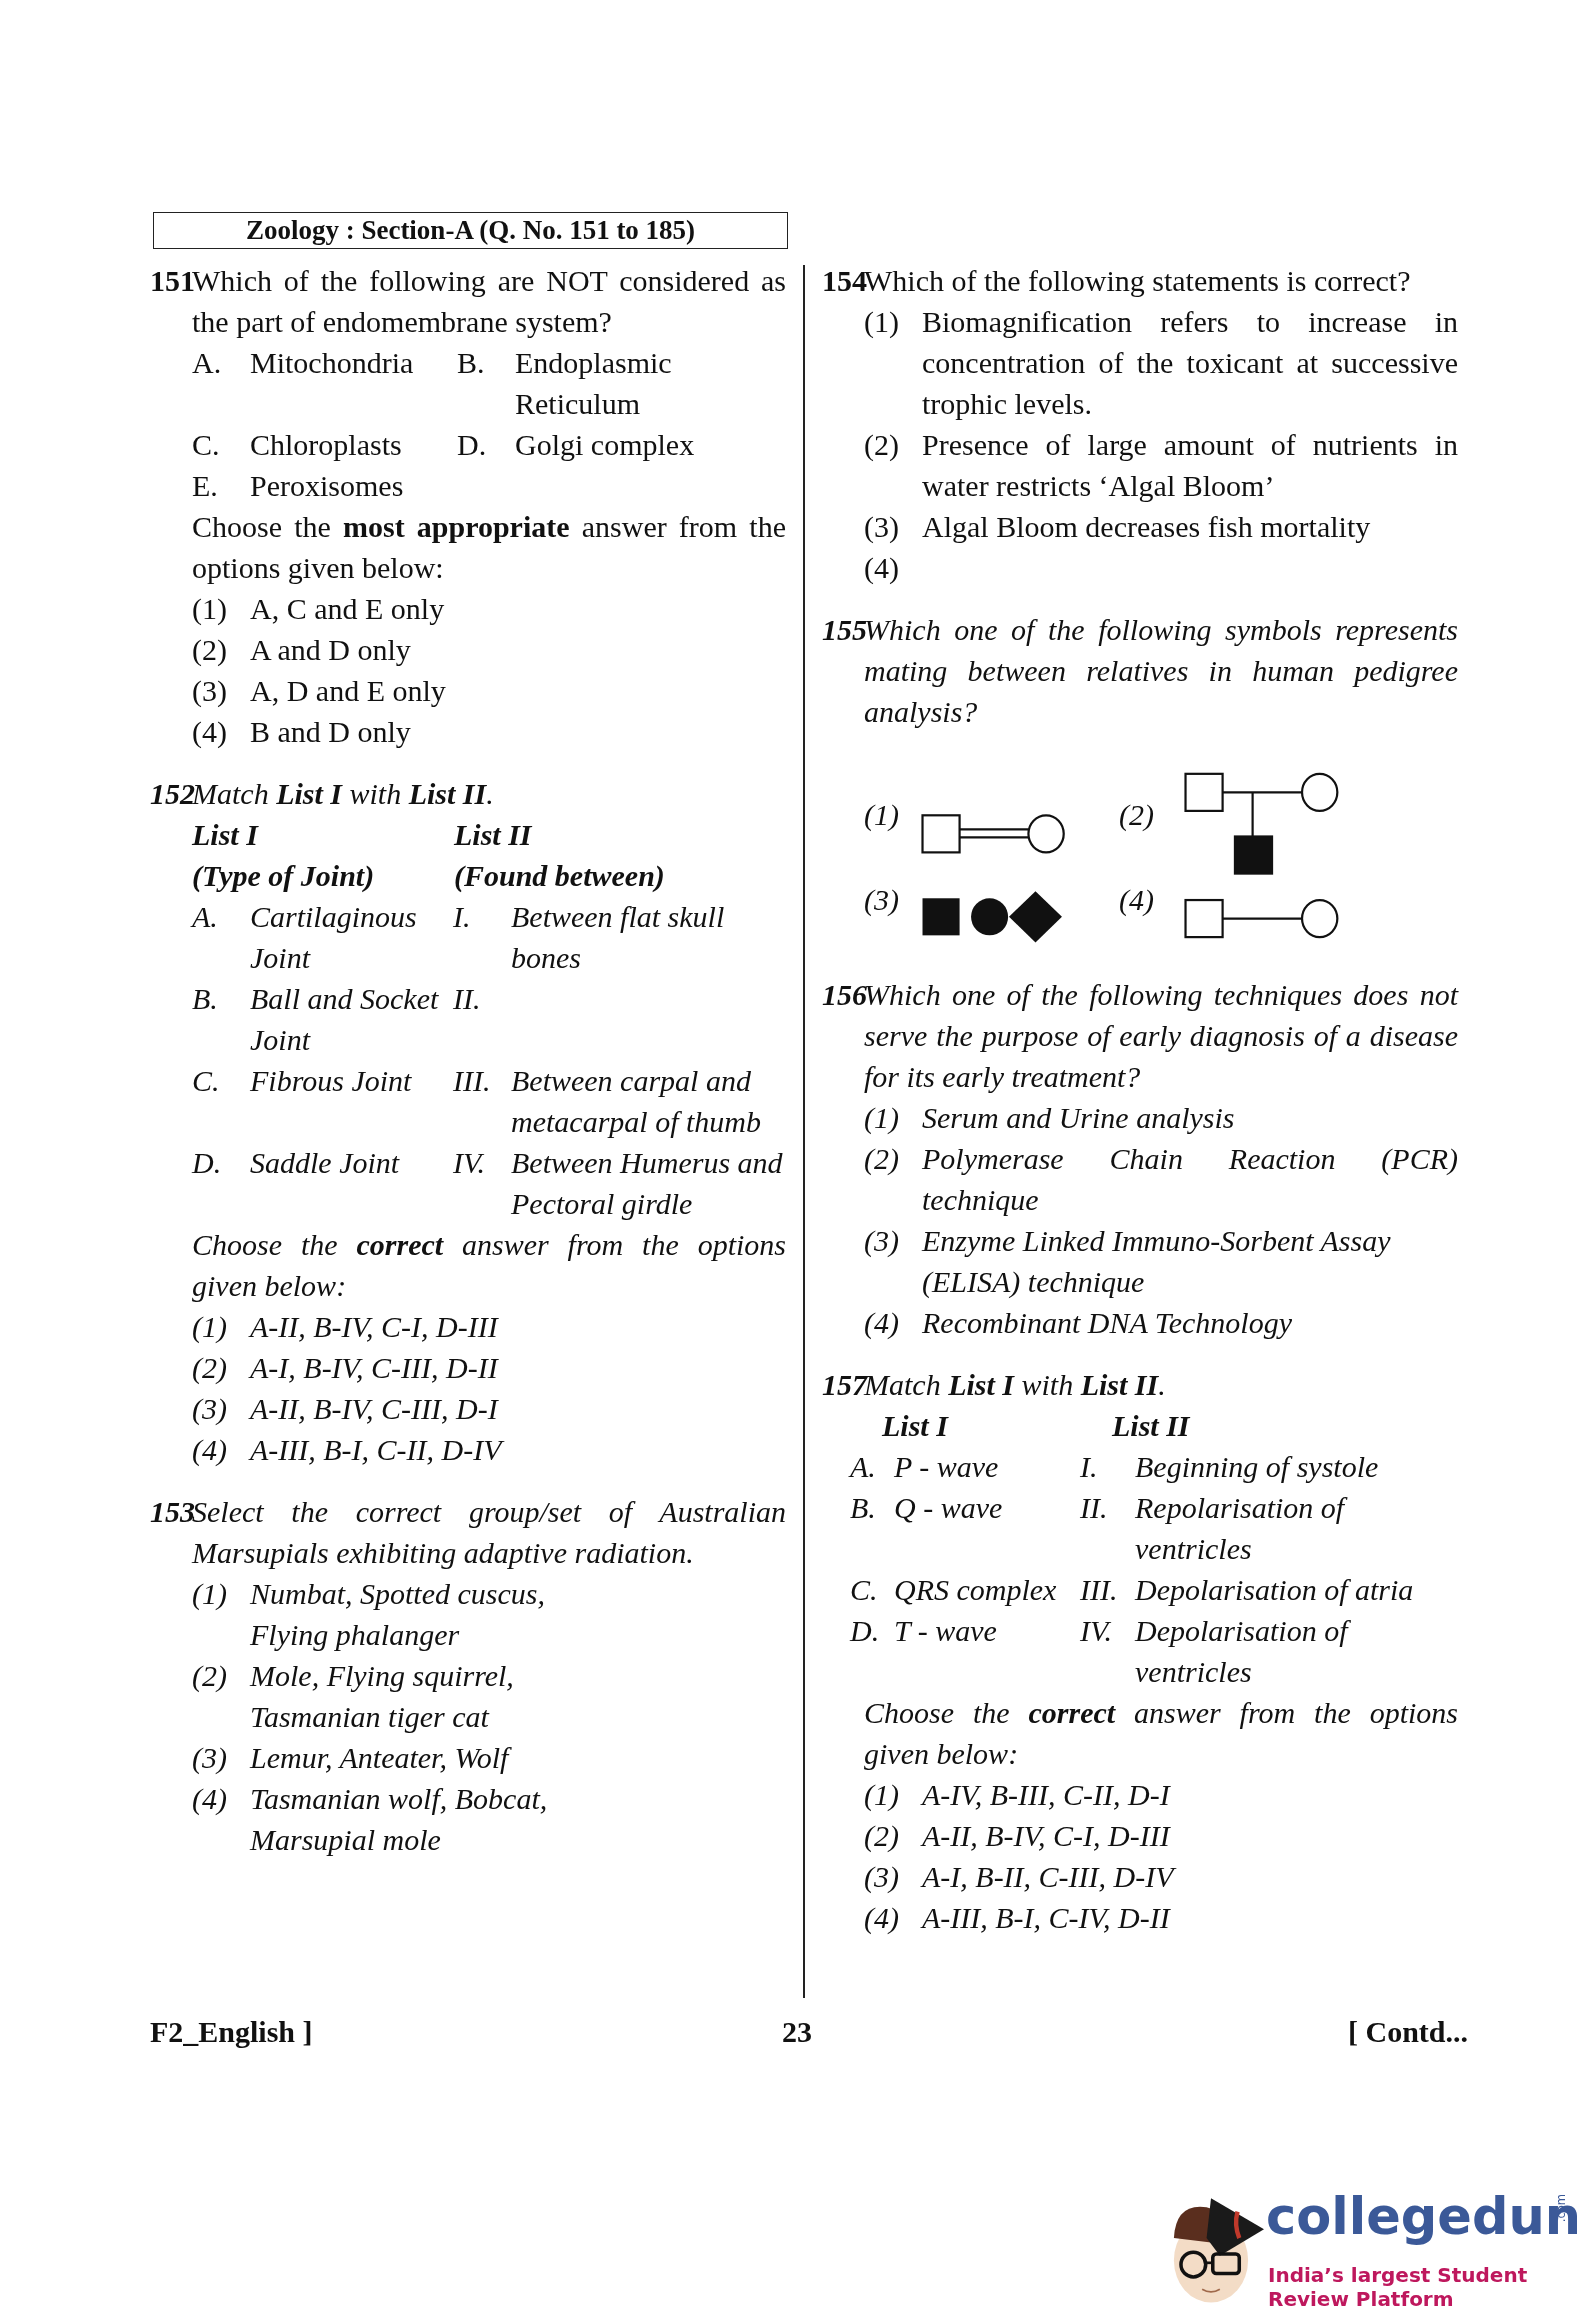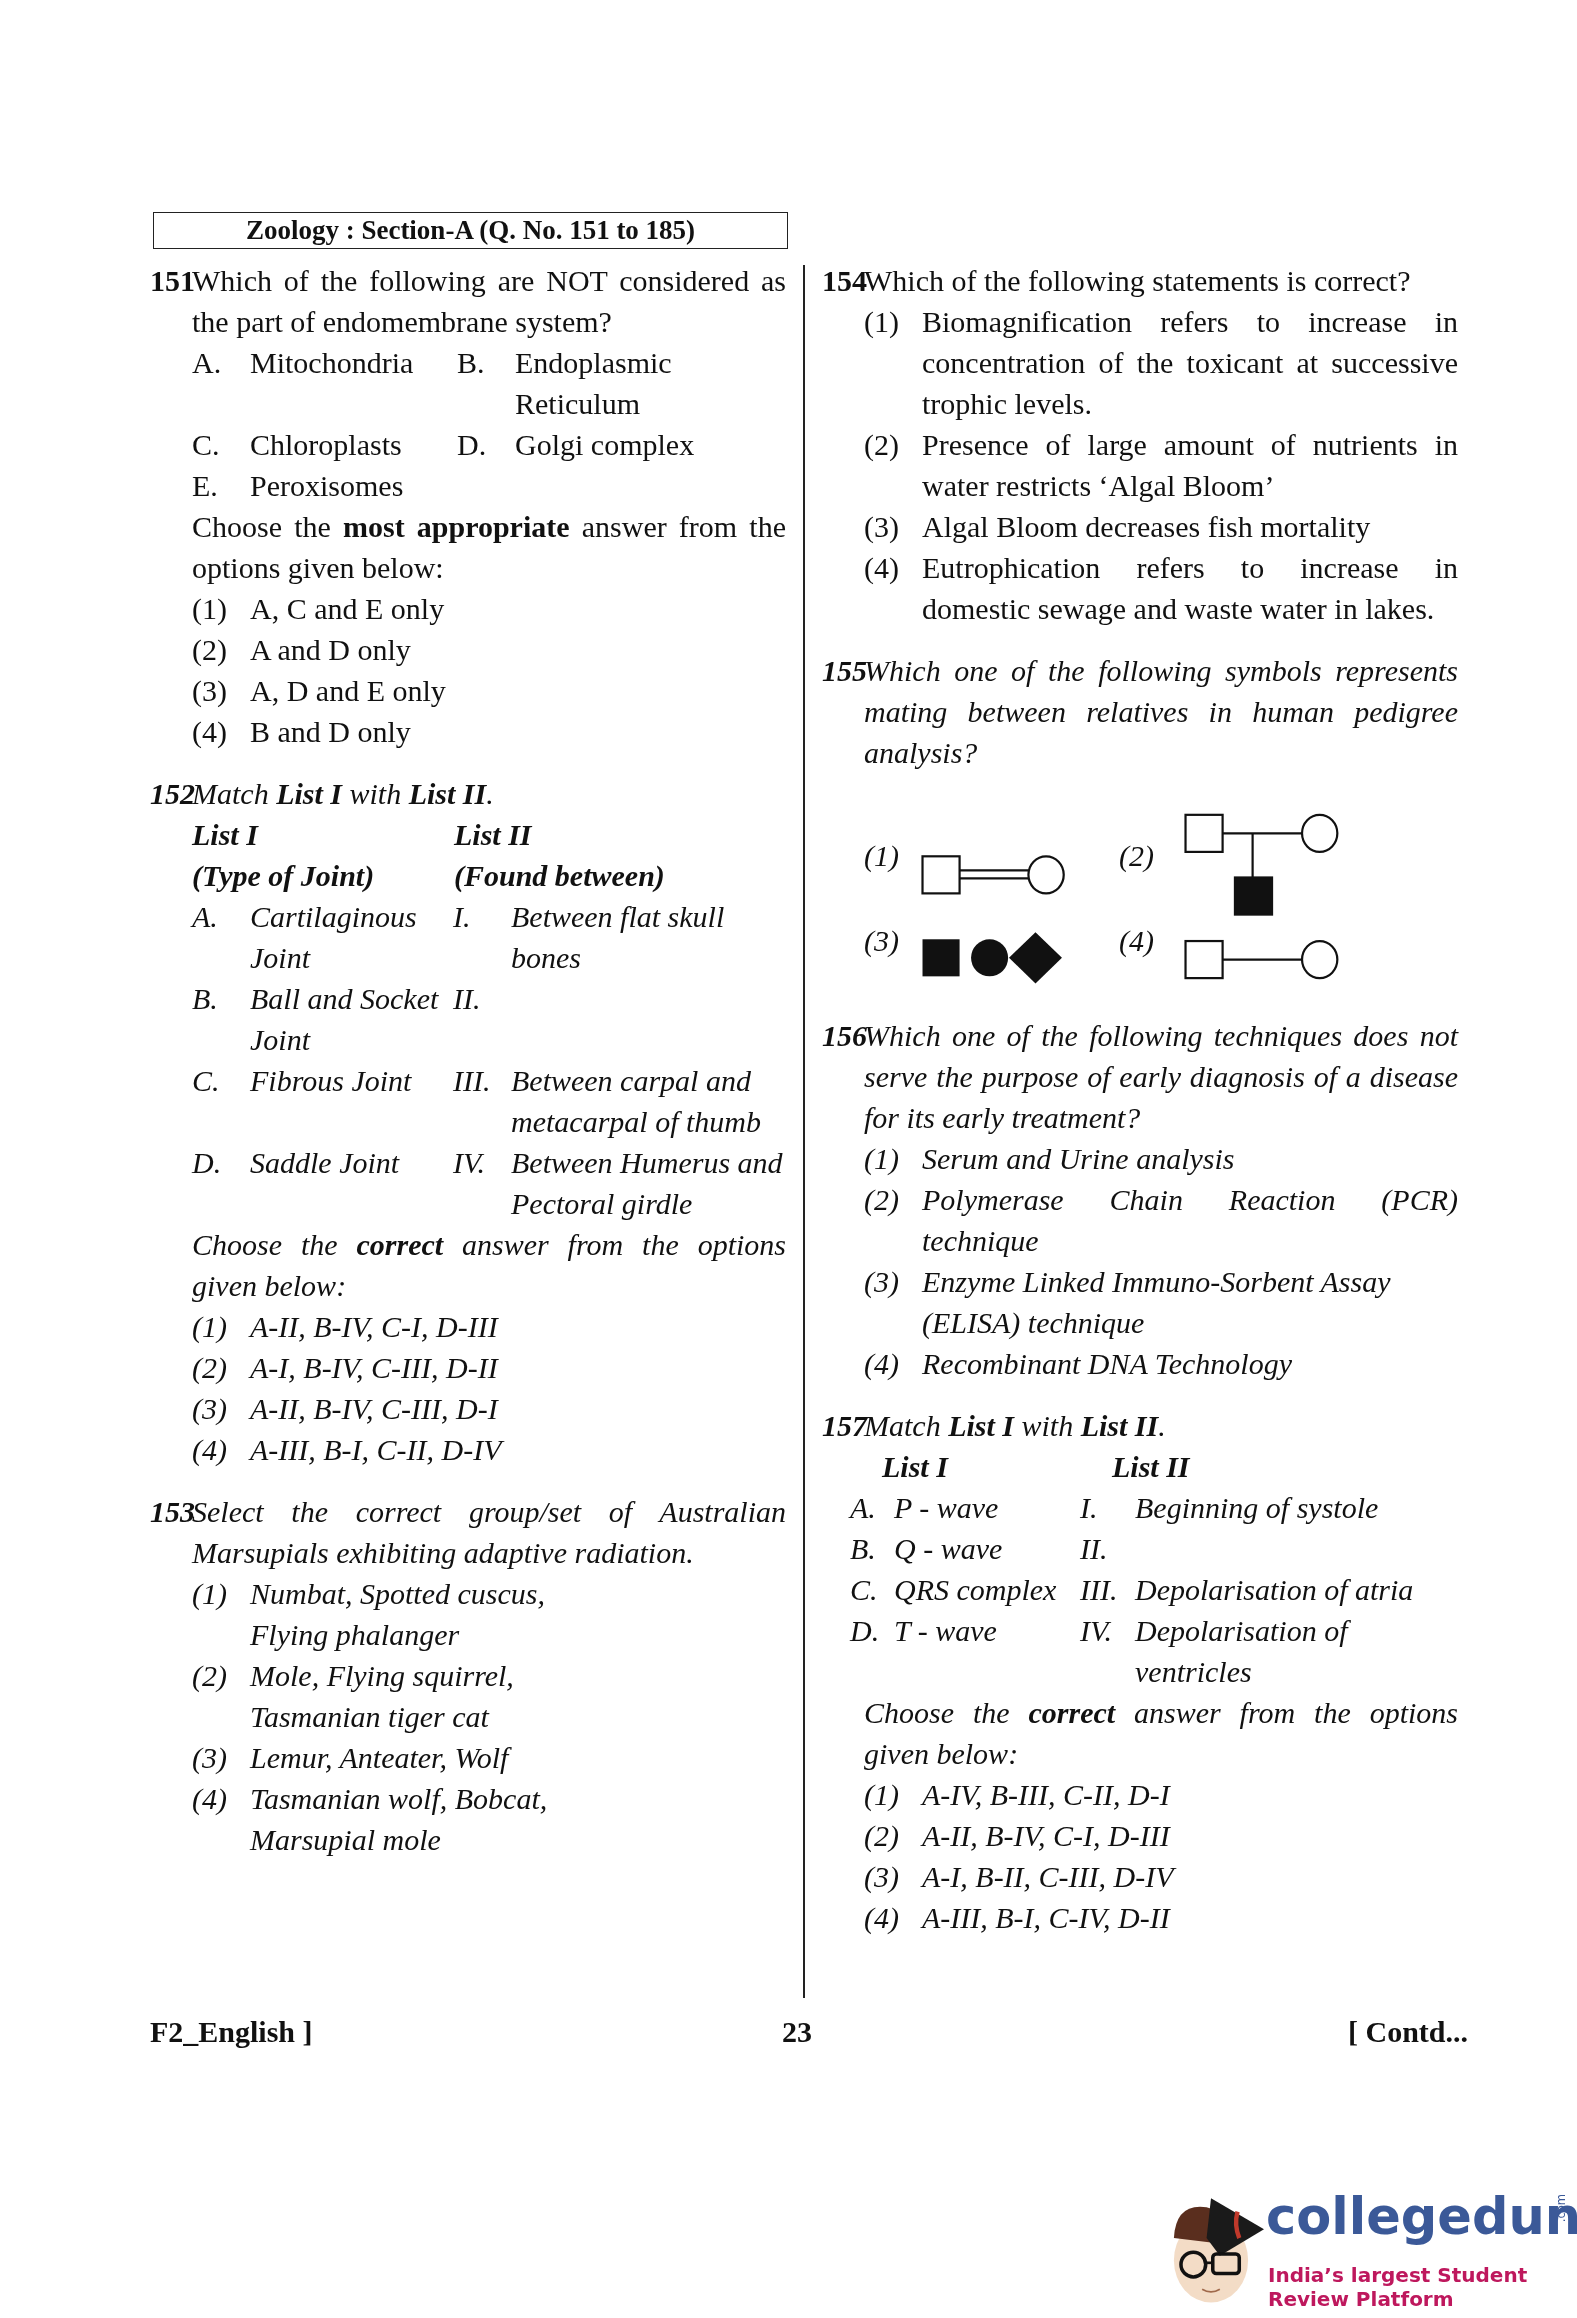--- a/index.html
+++ b/index.html
@@ -186,21 +186,20 @@
         <div class="opt">
             <span class="on">(2)</span>
             <span class="just">Presence of large amount of nutrients in water restricts ‘Algal Bloom’</span>
           </div>
         <div class="opt">
             <span class="on">(3)</span>
             <span>Algal Bloom decreases fish mortality</span>
           </div>
         <div class="opt">
             <span class="on">(4)</span>
-            <span class="just">Eutrophication refers to increase in domestic sewage and waste water in lakes.</span>
           </div>
       </div>
     </div>
 
     <div class="q mt">
       <div class="qnum">155</div>
       <div class="qbody">
         <div class="just">Which one of the following symbols represents mating between relatives in human pedigree analysis?</div>
         <div class="pedigree">
           <span style="position:absolute;left:0;top:44px">(1)</span>
@@ -271,20 +270,21 @@
           <div class="match2-row">
               <span>A.</span>
               <span>P - wave</span>
               <span>I.</span>
               <span>Beginning of systole</span>
             </div>
           <div class="match2-row">
               <span>B.</span>
               <span>Q - wave</span>
               <span>II.</span>
+              <span>Repolarisation of ventricles</span>
             </div>
           <div class="match2-row">
               <span>C.</span>
               <span>QRS complex</span>
               <span>III.</span>
               <span>Depolarisation of atria</span>
             </div>
           <div class="match2-row">
               <span>D.</span>
               <span>T - wave</span>

